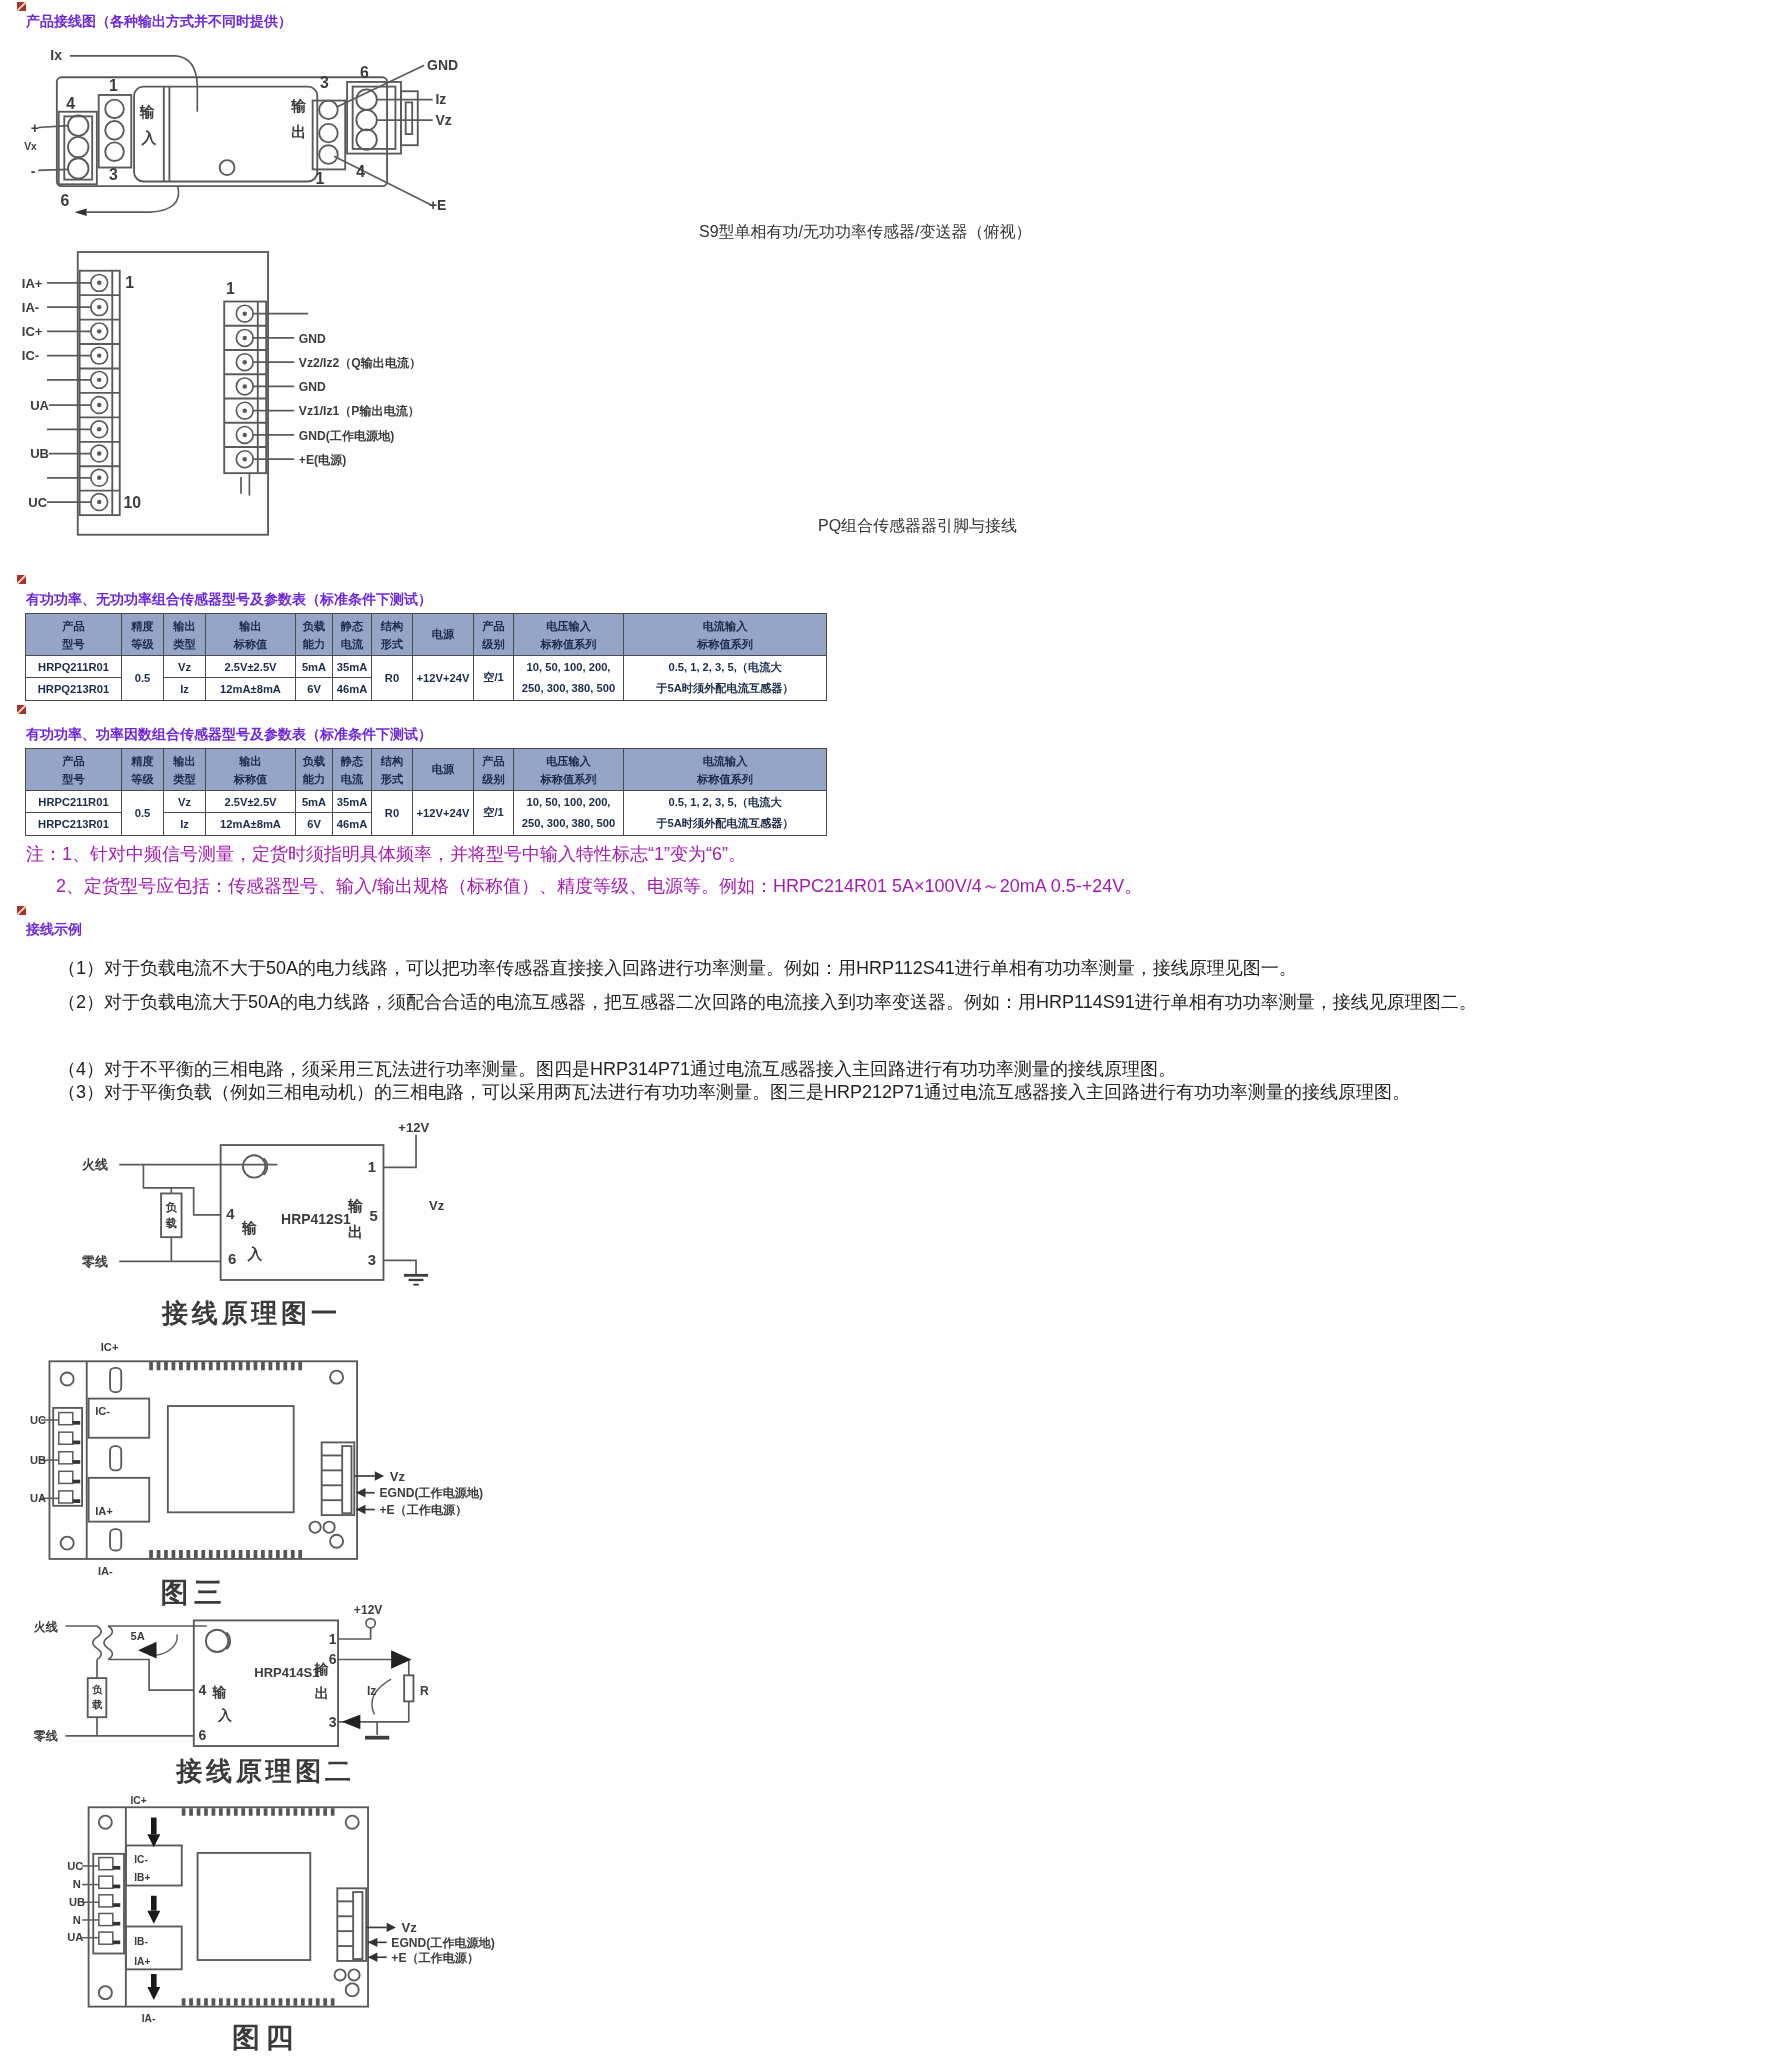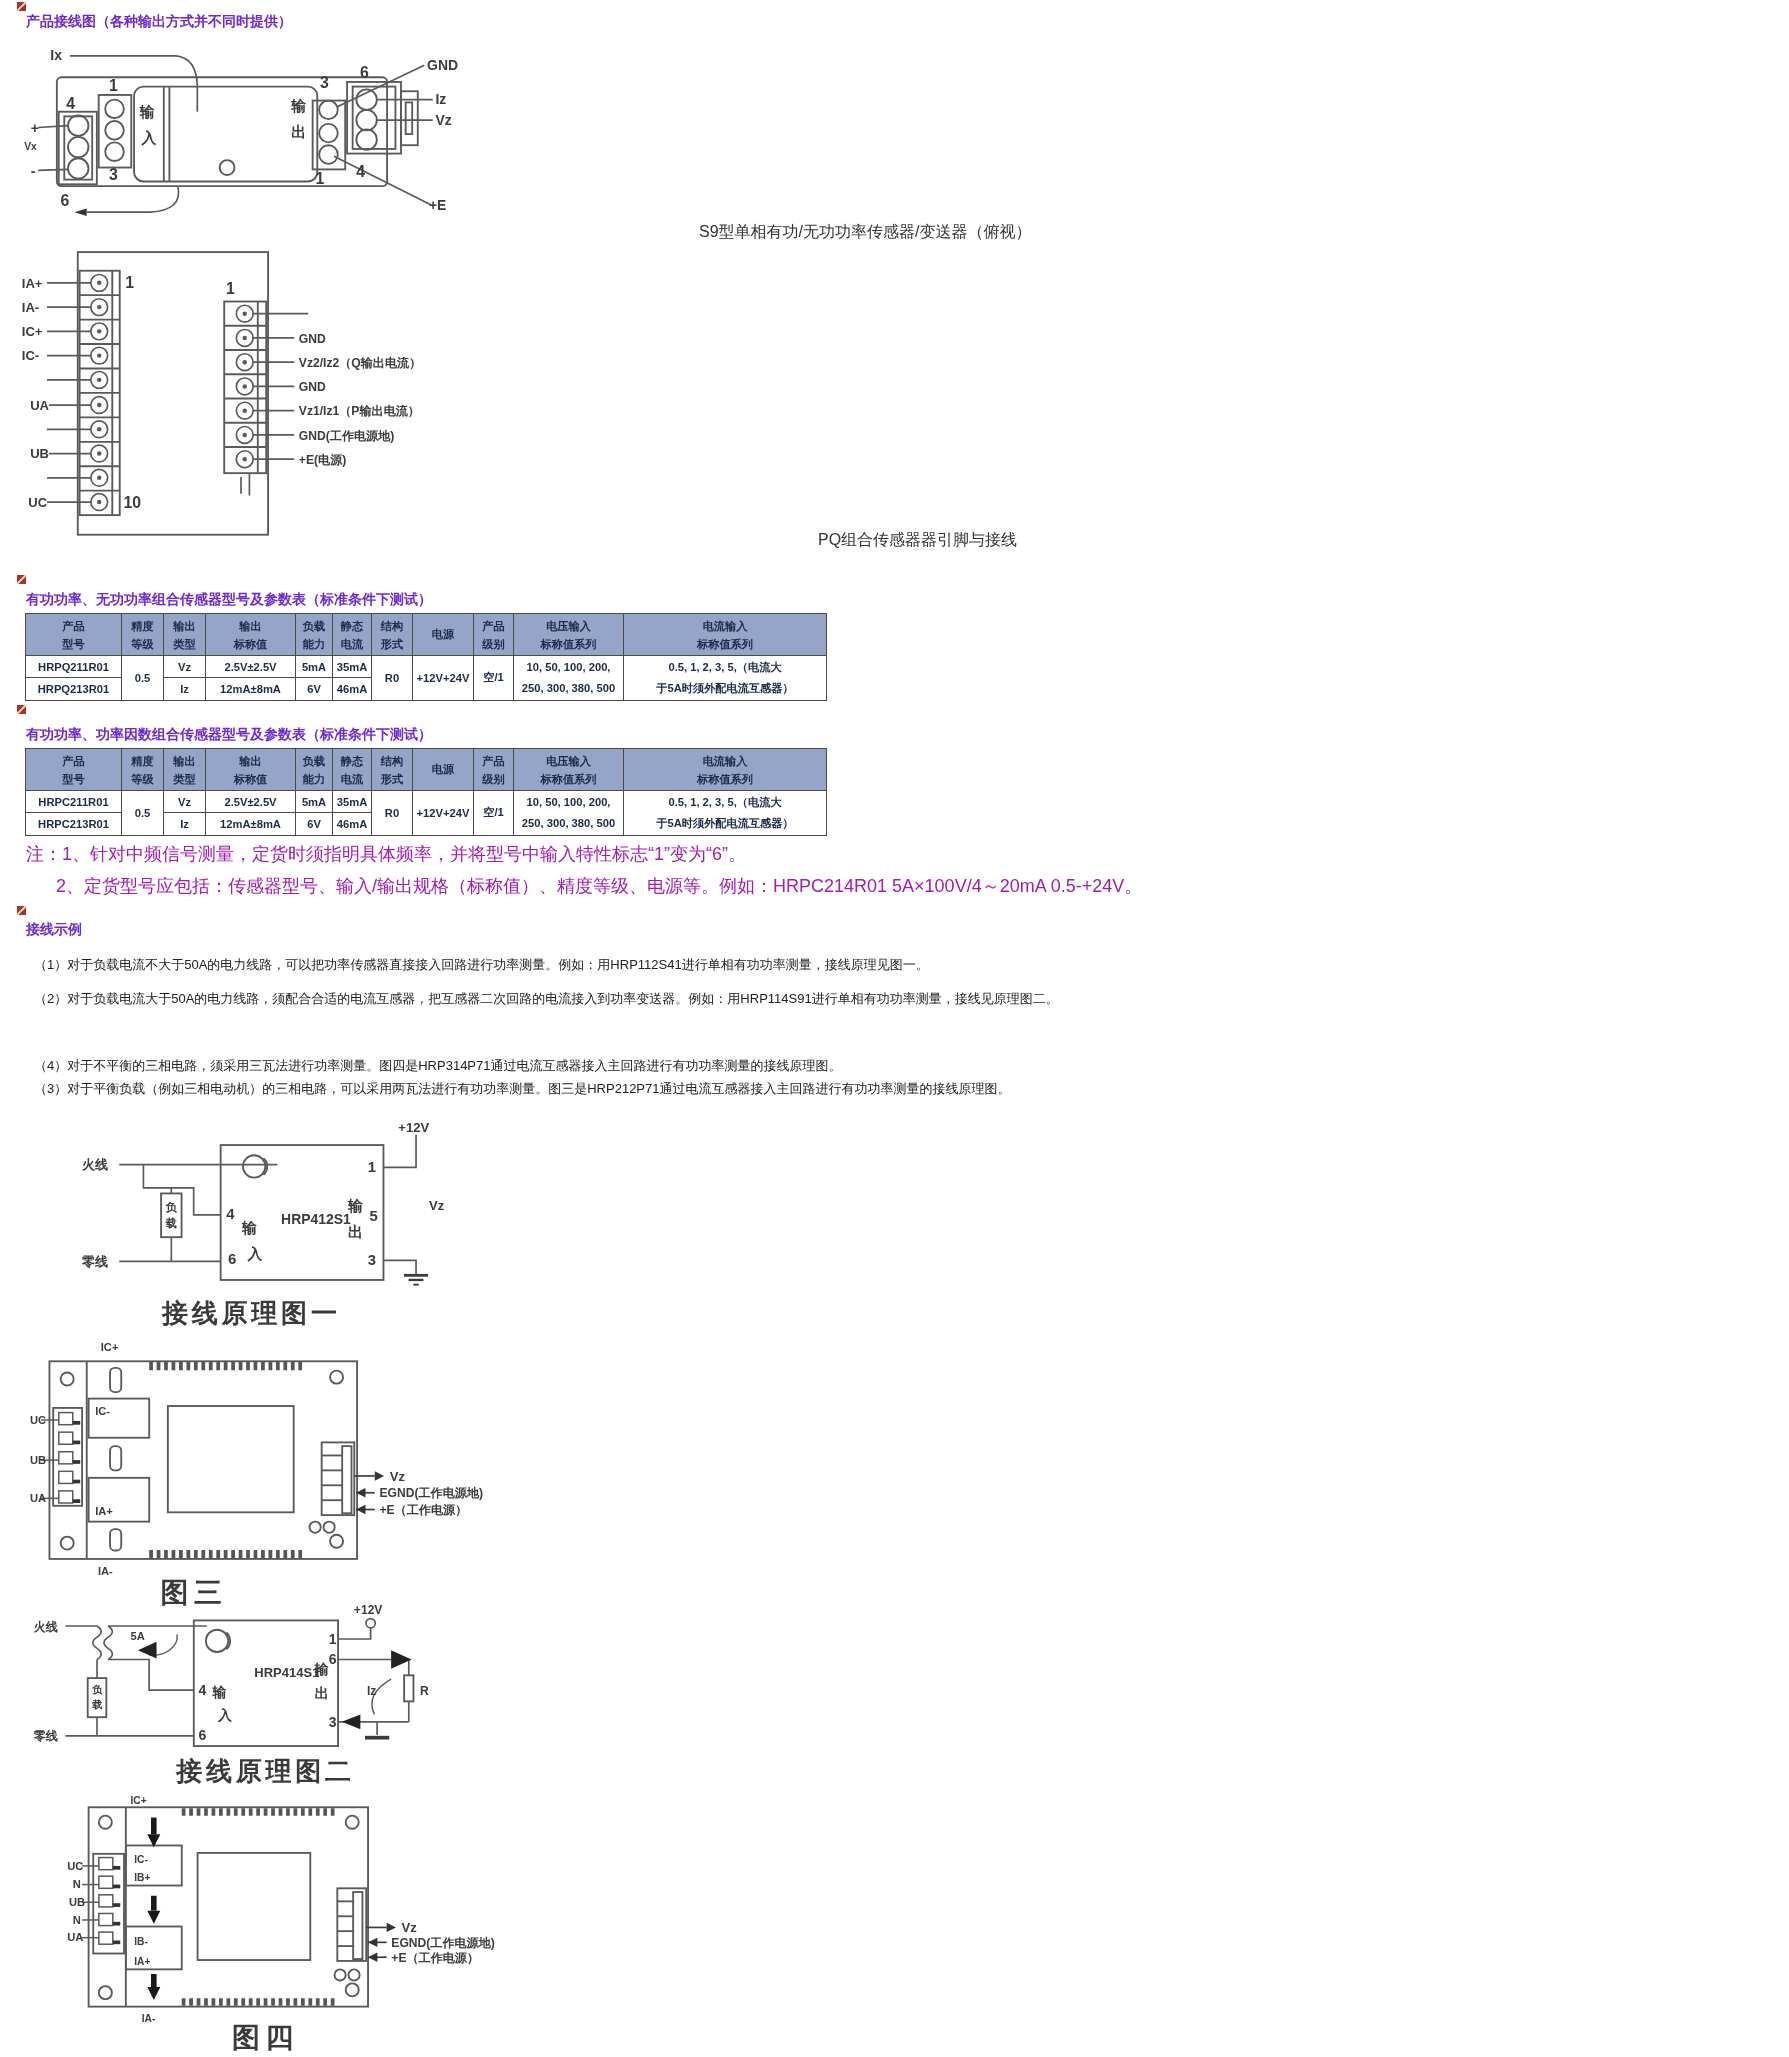--- a/index.html
+++ b/index.html
@@ -1,21 +1,21 @@
 <!DOCTYPE html>
 <html style="font-size:15px"><head>
 <meta charset="utf-8">
 <style>
   html,body{margin:0;padding:0;background:#fff;}
   body{width:1790px;height:2057px;position:relative;overflow:hidden;
        font-family:"Liberation Sans",sans-serif;color:#2b2b2b;}
   .abs{position:absolute;}
   .sec-title{font-size:14px;font-weight:bold;color:#6d28d9;white-space:nowrap;}
   .cap{font-size:16px;color:#333;white-space:nowrap;}
-  .body-line{font-size:13px;color:#222;white-space:nowrap;}
+  .body-line{font-size:18px;color:#222;white-space:nowrap;margin-left:24px;}
   .note-line{font-size:18px;color:#a21caf;white-space:nowrap;}
   .bicon{width:9.3px;height:9.3px;background:#a83232;display:inline-block;
          background-image:linear-gradient(135deg,transparent 42%,#e8c9a0 42%,#e8c9a0 58%,transparent 58%);}
   
   table.ptab{border-collapse:collapse;table-layout:fixed;width:792px;background:#fff;}
   table.ptab td,table.ptab th{border:0.9px solid #4a4a4a;text-align:center;vertical-align:middle;
       font-size:11.2px;font-weight:bold;color:#1c2b4a;padding:0 0.9px;overflow:hidden;white-space:nowrap;}
   table.ptab thead th{background:#94a5c7;height:41px;padding:0;}
   table.ptab thead .hl{line-height:18.6px;height:18.6px;}
   table.ptab thead .hl1{padding-top:1.9px;}
@@ -201,21 +201,21 @@
     <text x="222" y="60" font-size="17">1</text>
     <text x="300" y="112" font-size="13">GND</text>
     <text x="300" y="138" font-size="13">Vz2/Iz2（Q输出电流）</text>
     <text x="300" y="164" font-size="13">GND</text>
     <text x="300" y="190" font-size="13">Vz1/Iz1（P输出电流）</text>
     <text x="300" y="216" font-size="13">GND(工作电源地)</text>
     <text x="300" y="242" font-size="13">+E(电源)</text>
   </g>
 </svg>
 
-<div class="abs cap" style="left:818px;top:530px">PQ组合传感器器引脚与接线</div>
+<div class="abs cap" style="left:818px;top:516px">PQ组合传感器器引脚与接线</div>
 
 <div class="abs sec-title" style="left:26px;top:591px">有功功率、无功功率组合传感器型号及参数表（标准条件下测试）</div>
 <table class="ptab abs" style="left:25px;top:613px">
   <colgroup>
       <col style="width:96px">
       <col style="width:42px">
       <col style="width:42px">
       <col style="width:90px">
       <col style="width:37px">
       <col style="width:39px">

